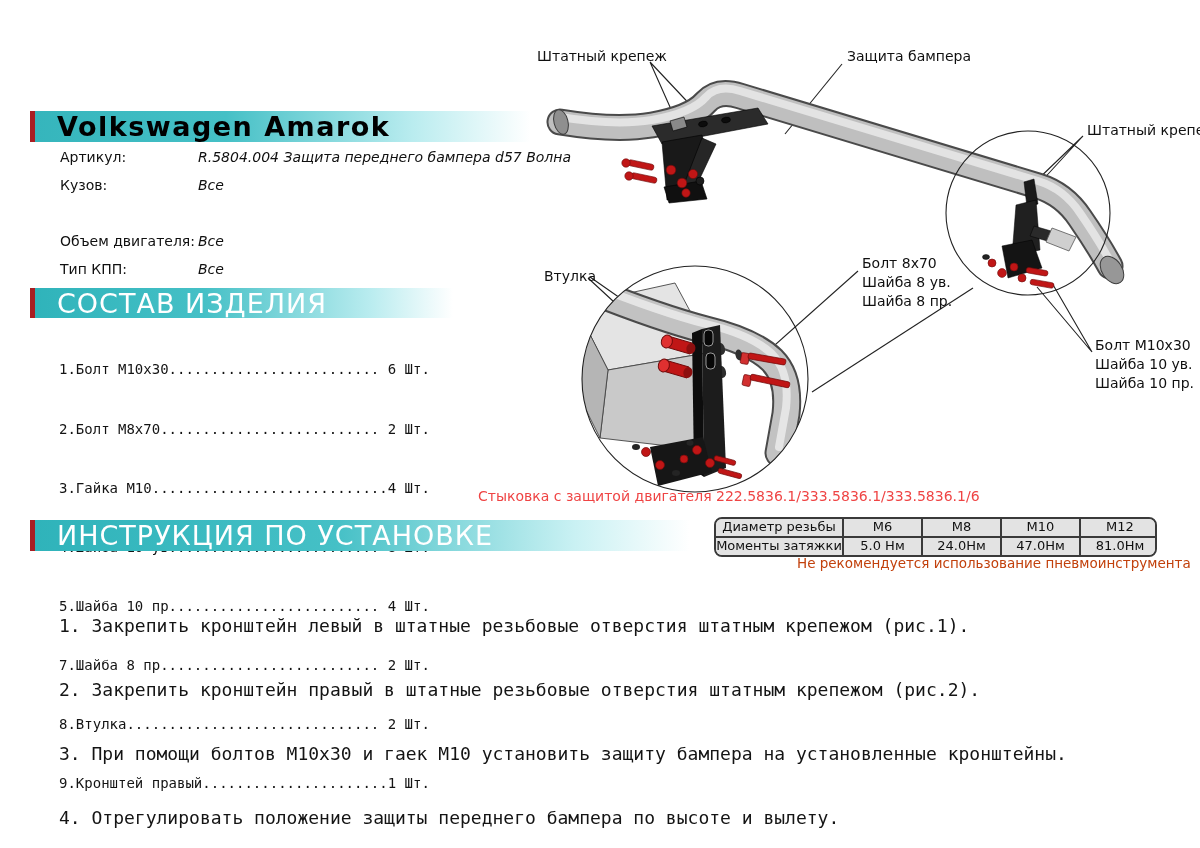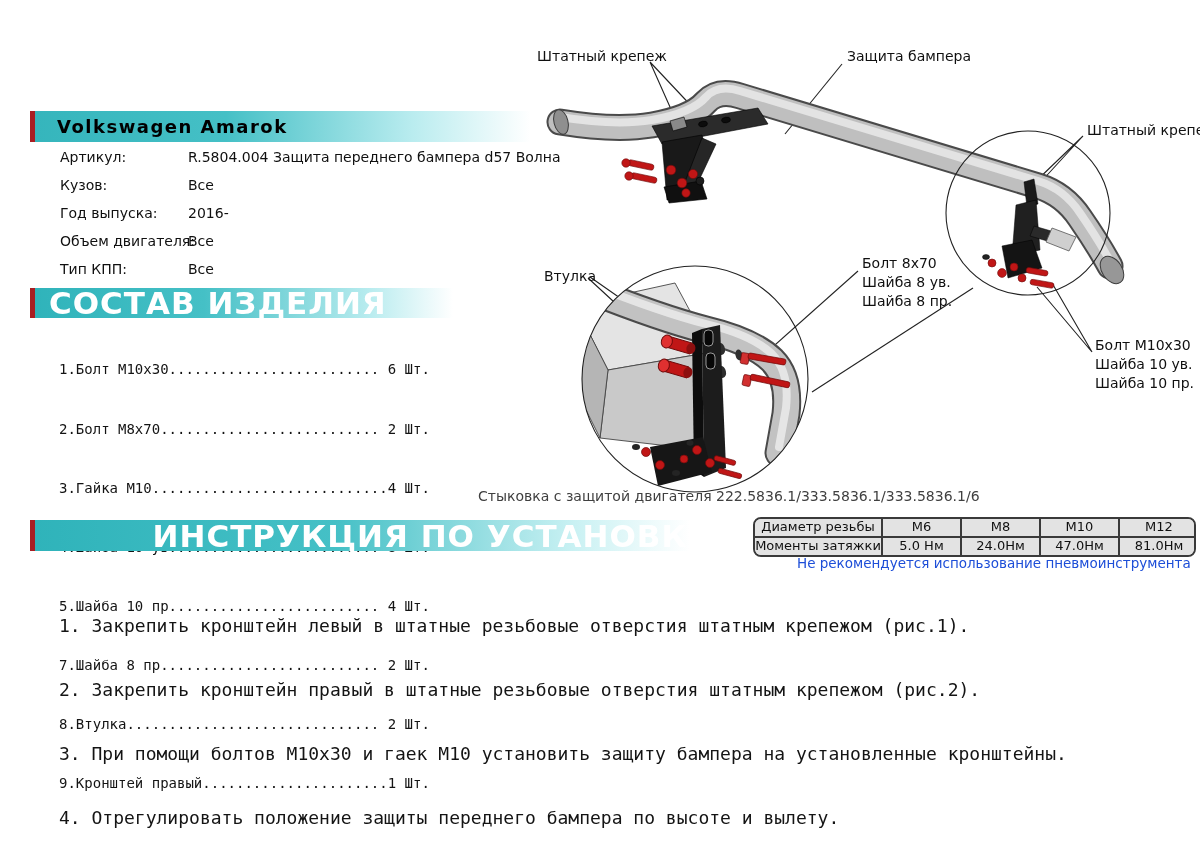--- a/index.html
+++ b/index.html
@@ -8,87 +8,82 @@
     font-family:"DejaVu Sans", sans-serif; overflow:hidden; color:#101010;
   }
   
   .banner { position:absolute; left:30px; display:flex; align-items:center; }
   .banner .redbar { position:absolute; left:0; top:0; bottom:0; width:5px; background:#a81e22; }
   .banner-title {
     top:111px; width:516px; height:31px;
     background:linear-gradient(90deg,#35b5bc 0%,#45c0c6 38%,#b9ecef 74%,#ffffff 97%);
   }
   .banner-title .txt {
-    font-size:18px; font-weight:bold; color:#000; letter-spacing:1.5px; padding-left:27px;
+    font-size:27px; font-weight:bold; color:#000; letter-spacing:1.5px; padding-left:27px;
     font-family:"DejaVu Sans", sans-serif;
   }
   .banner-sostav {
     top:288px; width:436px; height:30px;
     background:linear-gradient(90deg,#2fb3ba 0%,#45c0c6 40%,#b9ecef 78%,#ffffff 97%);
   }
   .banner-instr {
     top:520px; width:680px; height:31px;
     background:linear-gradient(90deg,#2fb3ba 0%,#45c0c6 45%,#c9f1f3 80%,#ffffff 97%);
-    justify-content:flex-end;
-  }
-  .white-head { font-size:31px; font-weight:bold; color:#fff; letter-spacing:1px; padding-left:19px; }
+  }
+  .white-head { font-size:27px; font-weight:normal; color:#fff; letter-spacing:1px; padding-left:27px; }
   
   .spec-row { position:absolute; left:60px; width:540px; font-size:14px; }
-  .spec-value { position:absolute; left:128px; }
+  .spec-value { position:absolute; left:138px;font-style:italic; }
   
   .parts {
     position:absolute; left:59px; top:321px;
     font-family:"DejaVu Sans Mono", monospace; font-size:14px; line-height:19.7px;
     white-space:pre; color:#141414;
   }
   .steps {
     position:absolute; left:59px; top:572px;
     font-family:"DejaVu Sans Mono", monospace; font-size:18px; line-height:21.4px;
     white-space:pre; color:#141414;
   }
   
   .diagram { position:absolute; left:470px; top:20px; }
   .diagram text { font-family:"DejaVu Sans", sans-serif; font-size:14px; fill:#101010; }
-  .dock-note { position:absolute; left:478px; top:488px; font-size:14px; color:#404040; }
+  .dock-note { position:absolute; left:478px; top:488px; font-size:14px; color:#ef4444; }
   
   .torque {
     position:absolute; left:714px; top:517px; width:443px;
     border:2px solid #3a3a3a; border-radius:8px; overflow:hidden;
     display:grid; grid-template-columns:128px 79px 79px 79px 78px;
-    background:#e3e3e3; box-sizing:border-box;margin-left:39px;
+    background:#e3e3e3; box-sizing:border-box;
   }
   .torque .cell {
     font-size:13px; text-align:center; padding:1px 0 2px 0; line-height:14px;
     border-right:2px solid #3a3a3a; background:#e3e3e3;
   }
   .torque .cell.lastcol { border-right:none; }
   .torque .cell.hdr { border-bottom:2px solid #3a3a3a; }
-  .warning { position:absolute; left:797px; top:555px; font-size:13.5px; color:#1d4ed8; }
+  .warning { position:absolute; left:797px; top:555px; font-size:13.5px; color:#c2410c; }
 </style>
 </head>
 <body>
 
 <div class="page">
 
   <div class="banner banner-title">
     <div class="redbar"></div>
     <div class="txt">Volkswagen Amarok</div>
   </div>
 
   <div class="spec-row" style="top:149px">
     <span>Артикул:</span>
     <span class="spec-value">R.5804.004 Защита переднего бампера d57 Волна</span>
   </div>
   <div class="spec-row" style="top:177px">
     <span>Кузов:</span>
     <span class="spec-value">Все</span>
-  </div>
-  <div class="spec-row" style="top:205px">
-    <span>Год выпуска:</span>
-    <span class="spec-value">2016-</span>
   </div>
   <div class="spec-row" style="top:233px">
     <span>Объем двигателя:</span>
     <span class="spec-value">Все</span>
   </div>
   <div class="spec-row" style="top:261px">
     <span>Тип КПП:</span>
     <span class="spec-value">Все</span>
   </div>
 

